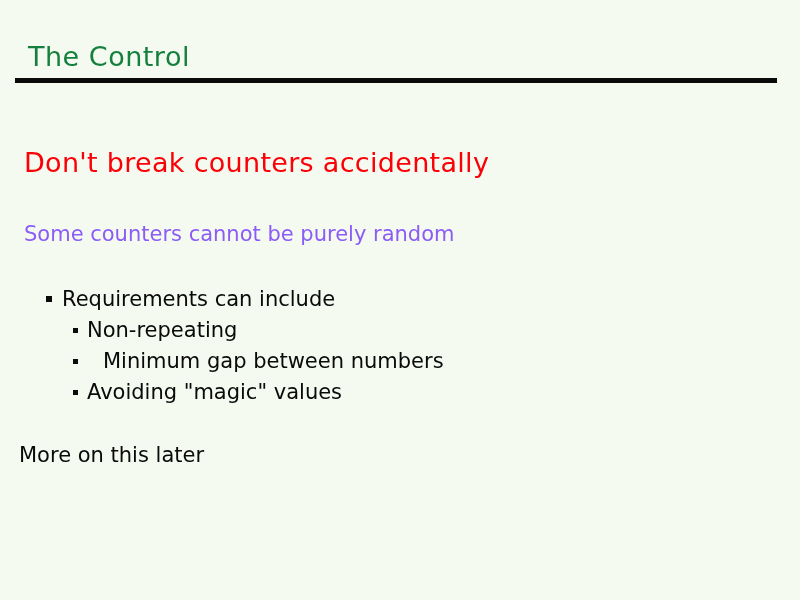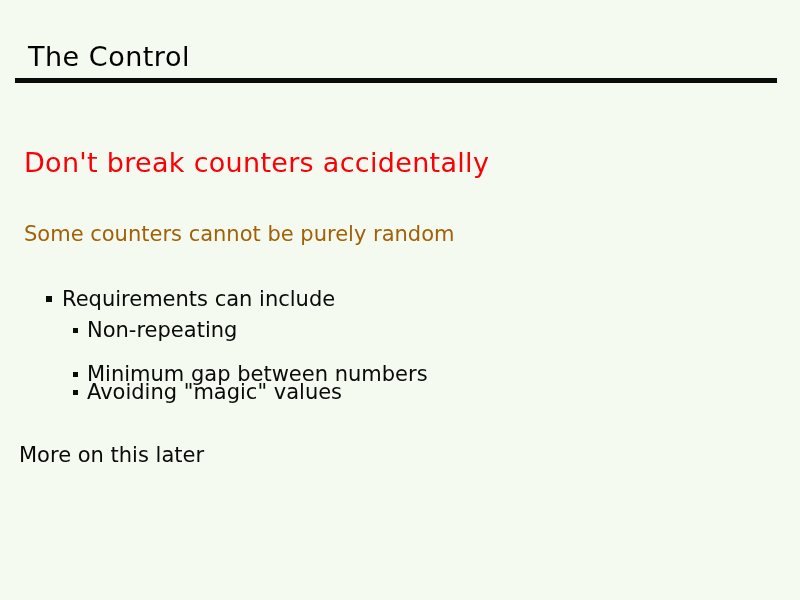--- a/index.html
+++ b/index.html
@@ -18,21 +18,21 @@
     width: 800px;
     height: 600px;
     background: #f4faf0;
   }
   .slide-title {
     position: absolute;
     left: 28px;
     top: 42px;
     font-size: 27px;
     font-weight: 500;
-    color: #000000;
+    color: #15803d;
     line-height: 1.1;
     letter-spacing: 0.5px;
     white-space: nowrap;
   }
   .title-rule {
     position: absolute;
     left: 15px;
     top: 78px;
     width: 762px;
     height: 5px;
@@ -47,36 +47,36 @@
     color: #fb0007;
     line-height: 1.1;
     letter-spacing: 0.3px;
     white-space: nowrap;
   }
   .intro-text {
     position: absolute;
     left: 24px;
     top: 222px;
     font-size: 21px;
-    color: #a16207;
+    color: #8b5cf6;
     line-height: 1.15;
     white-space: nowrap;
   }
   .bullet-item {
     position: absolute;
     display: flex;
     align-items: flex-start;
     color: #0a0a0a;
     font-size: 21px;
     line-height: 1.15;
     white-space: nowrap;
   }
   .bullet-item.level1 { left: 46px; top: 287px; justify-content: center; }
   .bullet-item.level2a { left: 73px; top: 318px; }
-  .bullet-item.level2b { left: 73px; top: 362px; }
+  .bullet-item.level2b { left: 73px; top: 349px; gap: 16px; }
   .bullet-item.level2c { left: 73px; top: 380px; }
   .bullet-square {
     display: inline-block;
     width: 6px;
     height: 6px;
     background: #0a0a0a;
     margin-top: 9px;
     margin-right: 10px;
     flex: 0 0 auto;
   }

